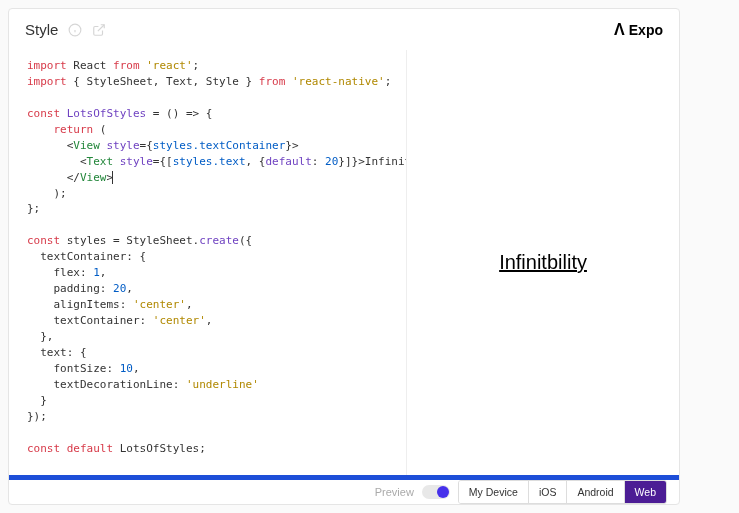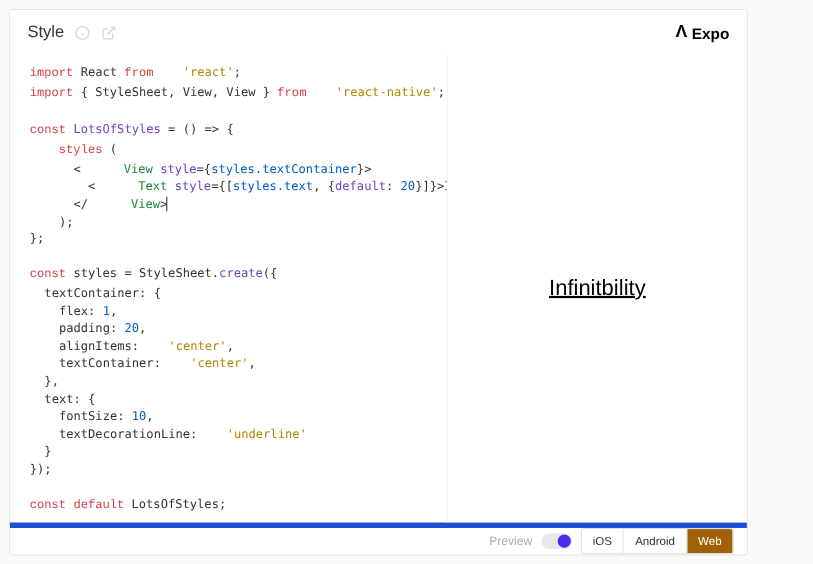--- a/index.html
+++ b/index.html
@@ -122,27 +122,27 @@
       font-size: 10.5px;
       padding: 5px 10px;
       background: #fff;
       color: #333;
       border: none;
       border-right: 1px solid #ddd;
       cursor: pointer;
     }
     .device-btn:last-child { border-right: none; }
     .device-btn.active {
-      background: #a16207;
+      background: #4c1d95;
       color: #fff;
     }
     
-    .kw { color: #d73a49; font-family: Liberation Mono, monospace; }       
-    .str { color: #b08800; padding-left: 20px; }      
-    .comp { color: #22863a; margin-left: 39px; }     
+    .kw { color: #d73a49; }       
+    .str { color: #b08800; }      
+    .comp { color: #22863a; }     
     .attr { color: #6f42c1; }     
     .num { color: #005cc5; margin-top: 44px; }      
     .fn { color: #6f42c1; }       
     .id { color: #005cc5; }
     .cursor {
       border-right: 1px solid #333;
       margin-left: -1px;
     }
   </style>
 </head>
@@ -169,24 +169,24 @@
       </span>
     </div>
     <div class="logo">
       <span class="logo-glyph">Λ</span>
       <span>Expo</span>
     </div>
   </div>
 
   <div class="main">
     <div class="code-panel"><span class="kw">import</span><span> React </span><span class="kw">from</span><span class="str"> 'react'</span><span>;</span>
-<span class="kw">import</span><span> { StyleSheet, View, View } </span><span class="kw">from</span><span class="str"> 'react-native'</span><span>;</span>
+<span class="kw">import</span><span> { StyleSheet, Text, Style } </span><span class="kw">from</span><span class="str"> 'react-native'</span><span>;</span>
 
 <span class="kw">const</span><span class="fn"> LotsOfStyles </span><span>= () =&gt; {</span>
-<span class="kw">    styles</span><span> (</span>
+<span class="kw">    return</span><span> (</span>
 <span>      &lt;</span><span class="comp">View</span><span class="attr"> style</span><span>={</span><span class="id">styles.textContainer</span><span>}&gt;</span>
 <span>        &lt;</span><span class="comp">Text</span><span class="attr"> style</span><span>={[</span><span class="id">styles.text</span><span>, {</span><span class="attr">default</span><span>: </span><span class="num">20</span><span>}]}&gt;</span><span>Infinitbility</span>
 <span>      &lt;/</span><span class="comp">View</span><span>&gt;</span><span class="cursor"></span>
 <span>    );</span>
 <span>};</span>
 
 <span class="kw">const</span><span> styles = StyleSheet.</span><span class="fn">create</span><span>({</span>
 <span>  textContainer: {</span>
 <span>    flex: </span><span class="num">1</span><span>,</span>
 <span>    padding: </span><span class="num">20</span><span>,</span>
@@ -205,19 +205,20 @@
       <span class="preview-text">Infinitbility</span>
     </div>
   </div>
 
   <div class="footer">
     <span class="preview-label">Preview</span>
     <span class="toggle">
       <span class="toggle-knob"></span>
     </span>
     <div class="device-group">
+      <button class="device-btn">My Device</button>
       <button class="device-btn">iOS</button>
       <button class="device-btn">Android</button>
       <button class="device-btn active">Web</button>
     </div>
   </div>
 
 </div>
 
 </body></html>

